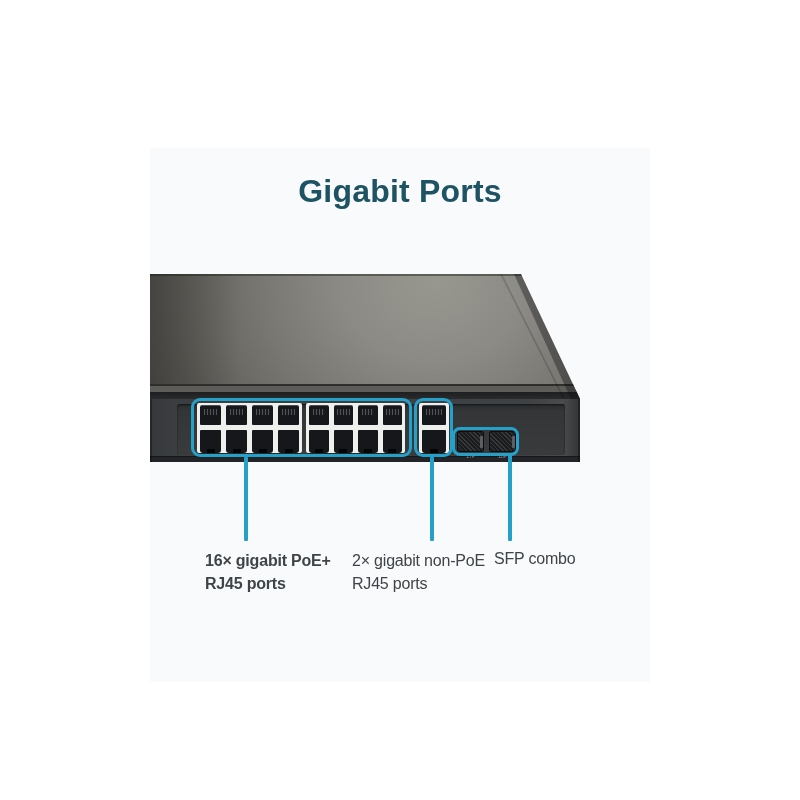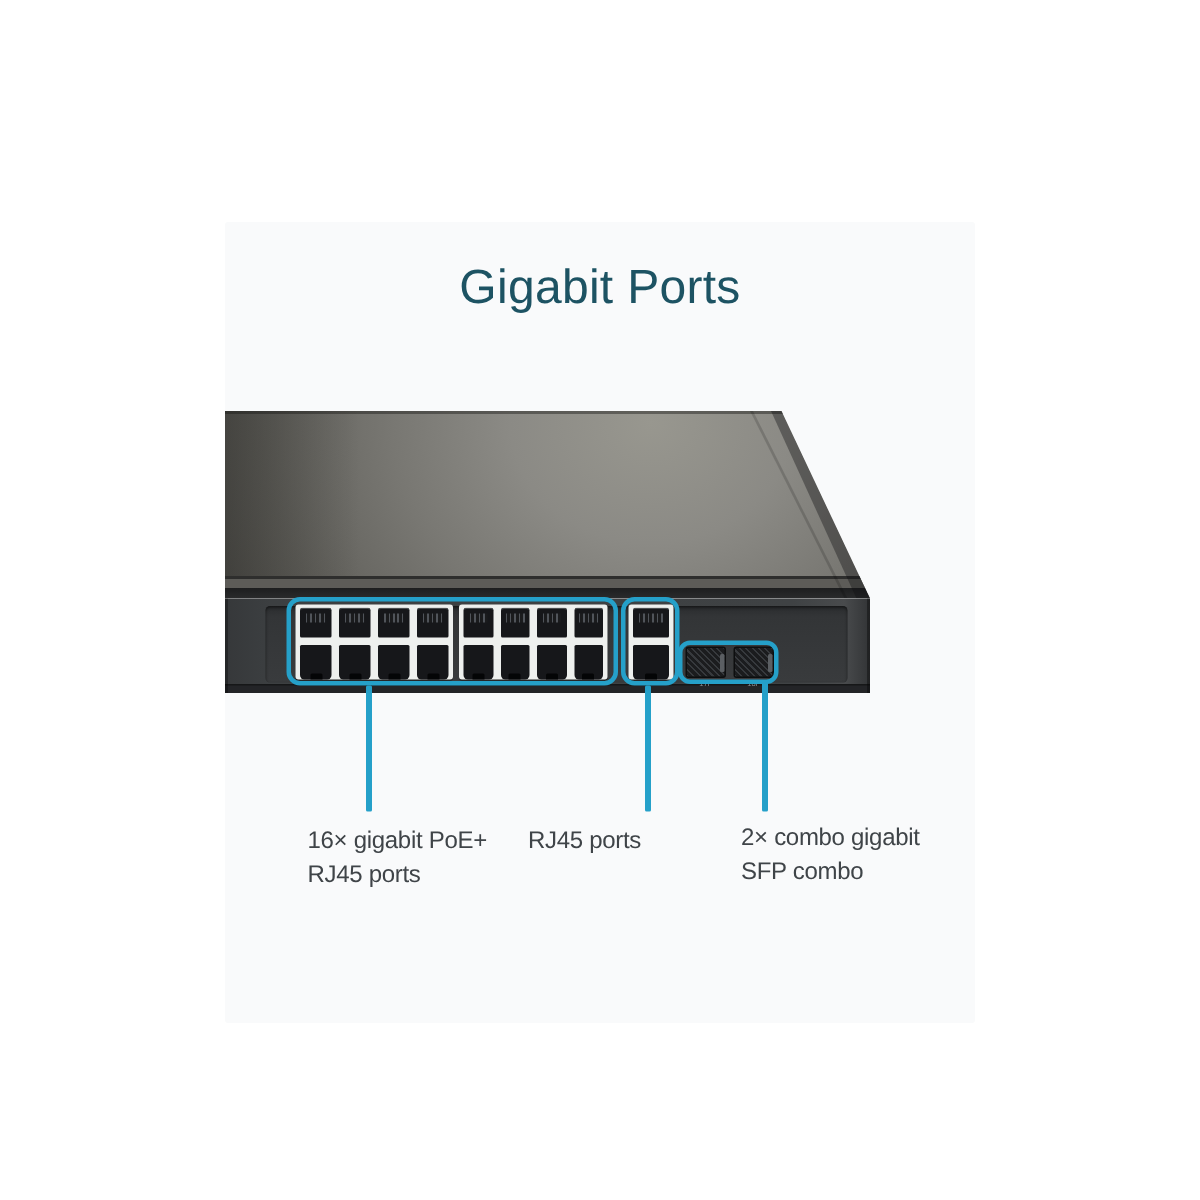--- a/index.html
+++ b/index.html
@@ -16,21 +16,21 @@
   .card {
     position:absolute; left:150px; top:148px; width:500px; height:534px;
     background:var(--card-bg, #f9fafb);
     border-radius:2px;
   }
 
   
   .title {
     position:absolute; left:150px; top:173px; width:500px;
     text-align:center;
-    font-size:32px; font-weight:normal; letter-spacing:0.2px;
+    font-size:32px; font-weight:bold; letter-spacing:0.2px;
     color:var(--title-color, #1d5363);
   }
 
   
   .top-face {
     position:absolute; left:150px; top:274px; width:430px; height:125px;
     clip-path:polygon(0 0, 371px 0, 430px 125px, 0 125px);
     background:
       radial-gradient(ellipse 360px 310px at 66% 6%,
         #98978f 0%, #8b8a85 26%, #787772 48%, #605f5a 72%, #4c4b47 95%);
@@ -119,21 +119,21 @@
   .callout-line { position:absolute; width:4px; background:var(--accent, #25a0c9); border-radius:1px; }
   .cl-1 { left:244px; top:457px; height:84px; }
   .cl-2 { left:430px; top:457px; height:84px; }
   .cl-3 { left:508px; top:455px; height:86px; }
 
   
   .callout-label {
     position:absolute; font-size:16px; line-height:23px; letter-spacing:-0.2px;
     color:var(--label-color, #3f4448);
   }
-  .lb-1 { left:205px; top:549px; }
+  .lb-1 { left:205px; top:549px;font-weight:bold; }
   .lb-2 { left:352px; top:549px; }
   .lb-3 { left:494px; top:547px; }
 </style>
 </head>
 <body>
 
 <div id="stage">
 
   <div class="card"></div>
 
@@ -206,20 +206,20 @@
 
   <div class="callout-line cl-1"></div>
   <div class="callout-line cl-2"></div>
   <div class="callout-line cl-3"></div>
 
   <div class="callout-label lb-1">
     <div>16× gigabit PoE+</div>
     <div>RJ45 ports</div>
   </div>
   <div class="callout-label lb-2">
+    <div>2× gigabit non-PoE</div>
     <div>RJ45 ports</div>
   </div>
   <div class="callout-label lb-3">
-    <div>2× combo gigabit</div>
     <div>SFP combo</div>
   </div>
 
 </div>
 
 </body></html>

